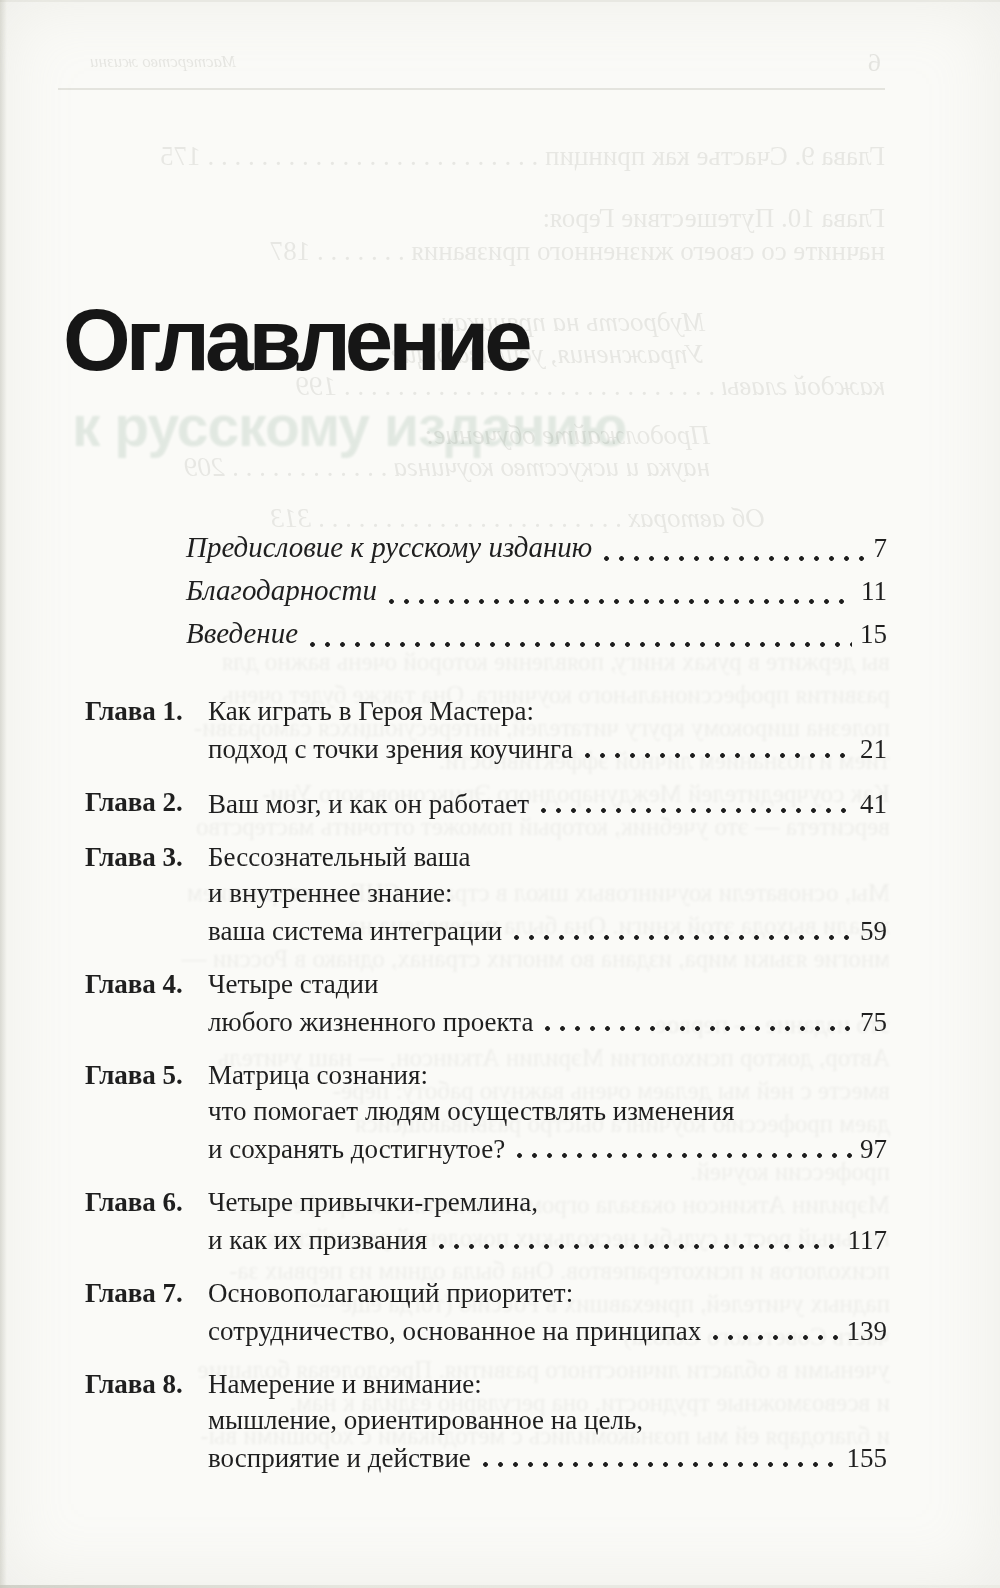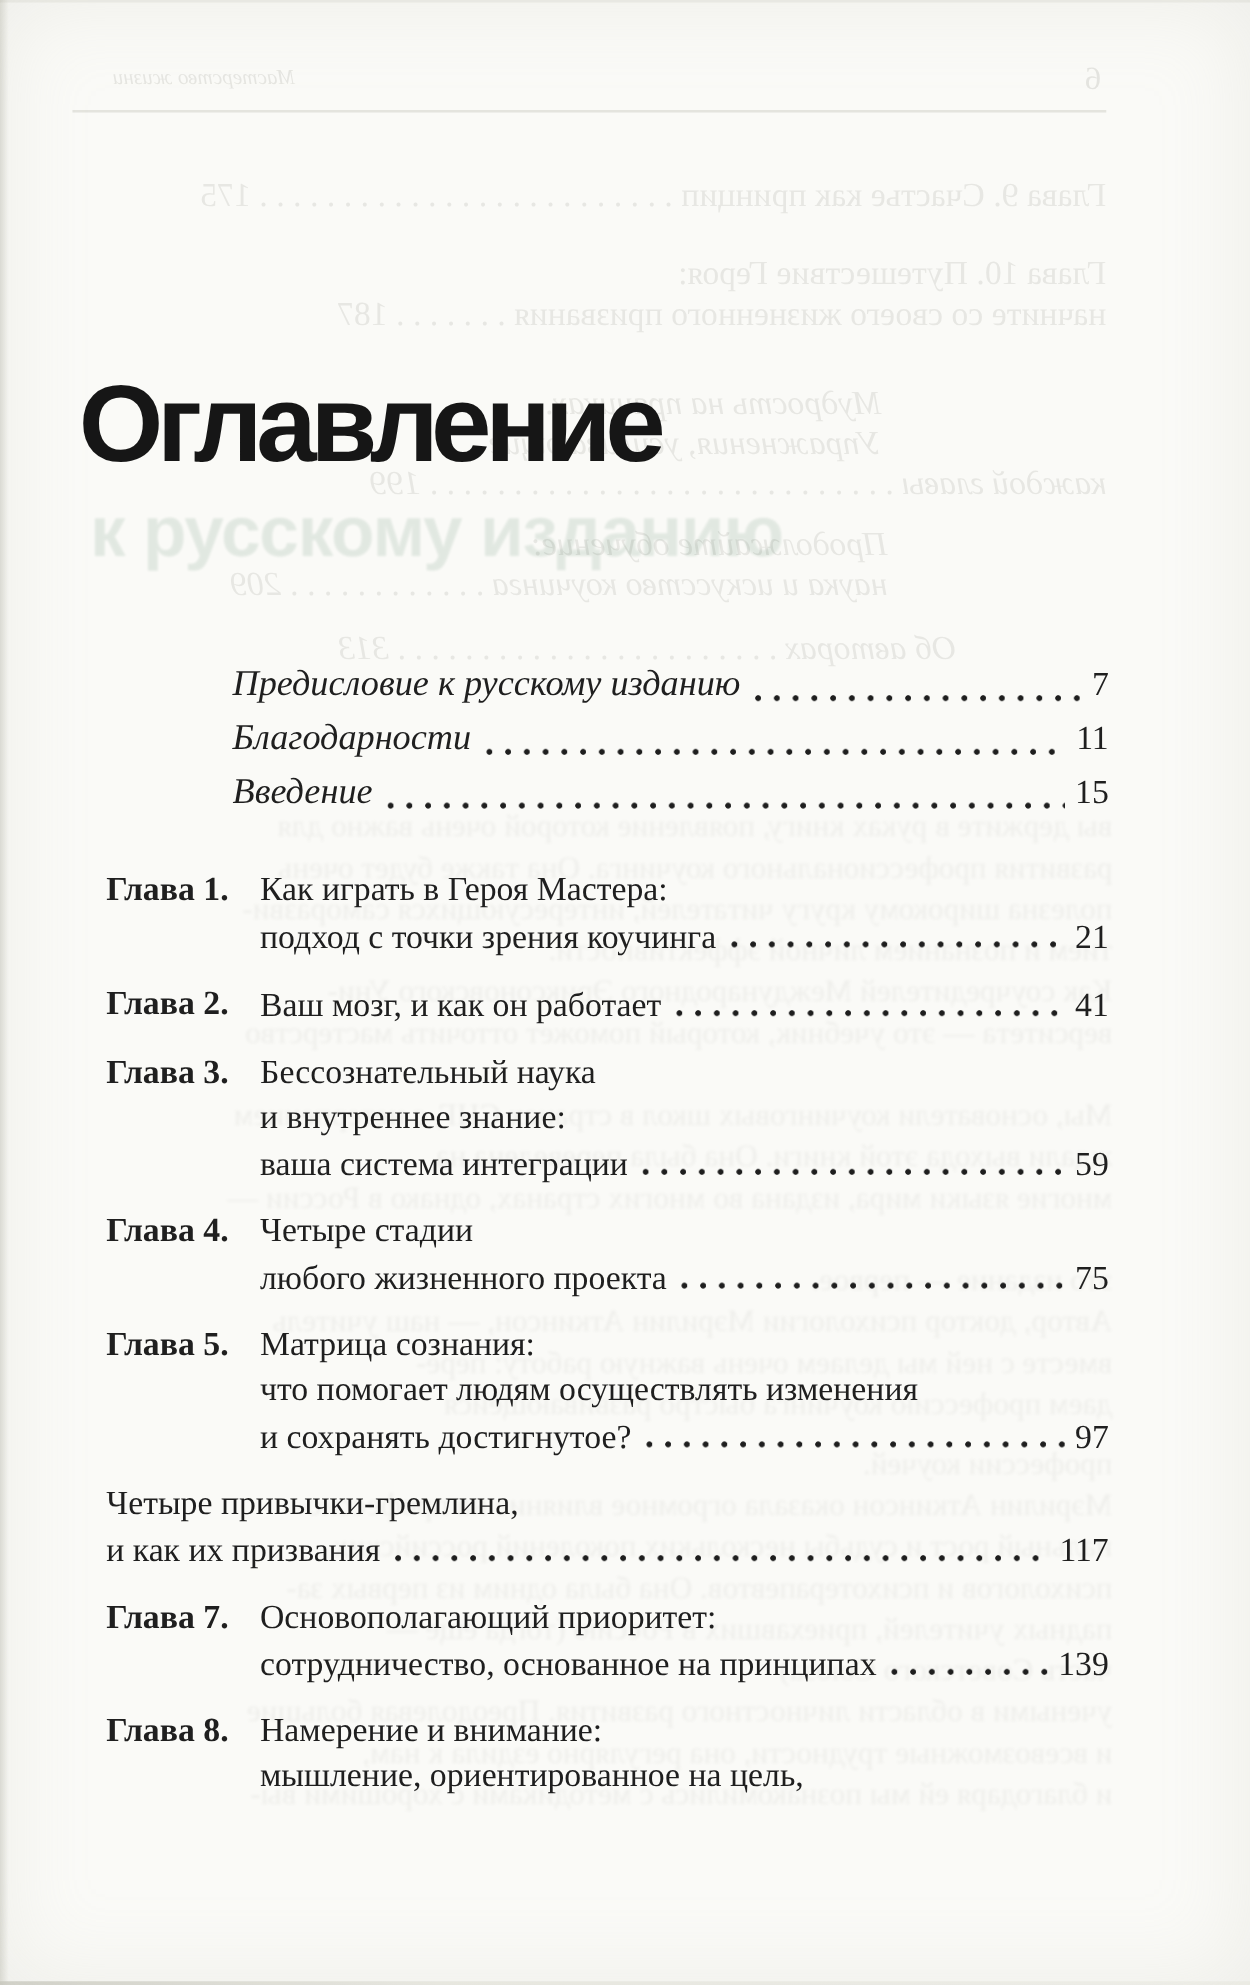--- a/index.html
+++ b/index.html
@@ -158,21 +158,21 @@
           <span>Ваш мозг, и как он работает</span>
           <span class="dots"></span>
           <span class="pg">41</span>
         </div>
       </div>
     </div>
 
     <div class="chapter">
       <div class="ch-label">Глава 3.</div>
       <div class="ch-body">
-        <div class="ch-line">Бессознательный наука</div>
+        <div class="ch-line">Бессознательный ваша</div>
         <div class="ch-line">и внутреннее знание:</div>
         <div class="ch-line last">
           <span>ваша система интеграции</span>
           <span class="dots"></span>
           <span class="pg">59</span>
         </div>
       </div>
     </div>
 
     <div class="chapter">
@@ -194,20 +194,21 @@
         <div class="ch-line">что помогает людям осуществлять изменения</div>
         <div class="ch-line last">
           <span>и сохранять достигнутое?</span>
           <span class="dots"></span>
           <span class="pg">97</span>
         </div>
       </div>
     </div>
 
     <div class="chapter">
+      <div class="ch-label">Глава 6.</div>
       <div class="ch-body">
         <div class="ch-line">Четыре привычки-гремлина,</div>
         <div class="ch-line last">
           <span>и как их призвания</span>
           <span class="dots"></span>
           <span class="pg">117</span>
         </div>
       </div>
     </div>
 
@@ -221,20 +222,25 @@
           <span class="pg">139</span>
         </div>
       </div>
     </div>
 
     <div class="chapter">
       <div class="ch-label">Глава 8.</div>
       <div class="ch-body">
         <div class="ch-line">Намерение и внимание:</div>
         <div class="ch-line">мышление, ориентированное на цель,</div>
+        <div class="ch-line last">
+          <span>восприятие и действие</span>
+          <span class="dots"></span>
+          <span class="pg">155</span>
+        </div>
       </div>
     </div>
 
   </div>
 
   <div class="edge-top"></div>
   <div class="edge-left"></div>
   <div class="edge-bottom"></div>
   <div class="vignette"></div>
 </div>

